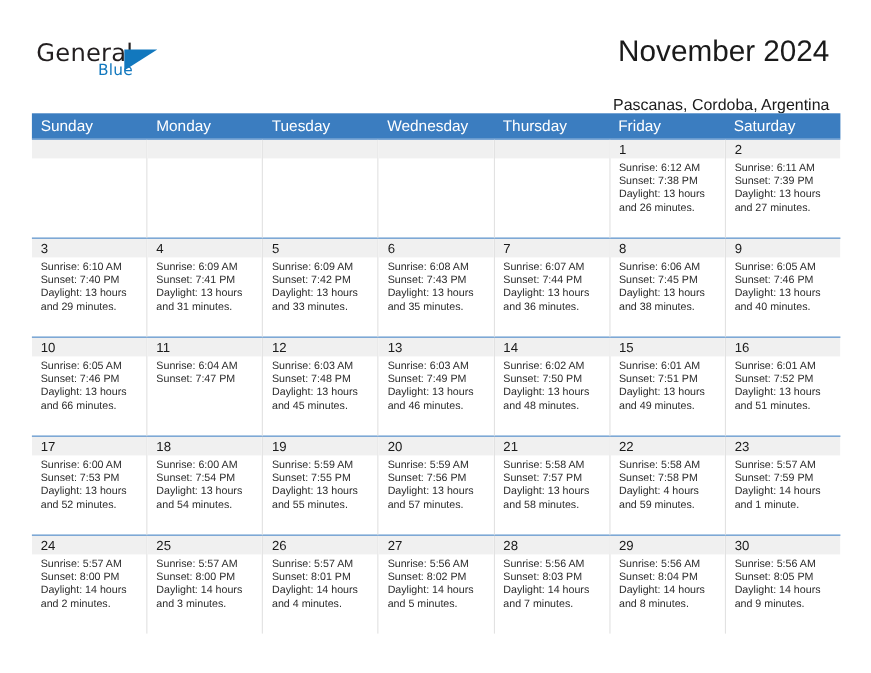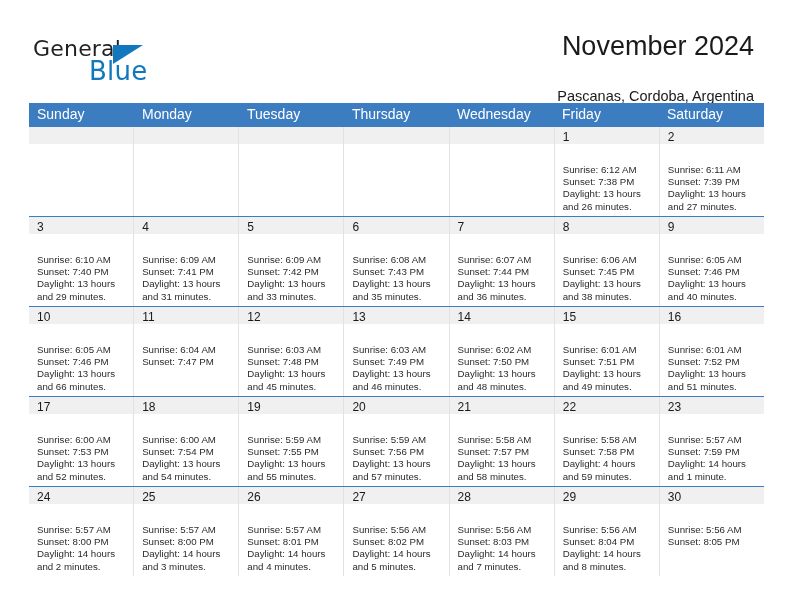--- a/index.html
+++ b/index.html
@@ -42,21 +42,21 @@
     top: 0;
     font-size: 22px;
     letter-spacing: 0.2px;
     color: #231f20;
     font-family: "DejaVu Sans", sans-serif;
   }
   .logo-blue {
     position: absolute;
     left: 56px;
     top: 20px;
-    font-size: 26px;
+    font-size: 14px;
     letter-spacing: 0.2px;
     color: #1278be;
     font-family: "DejaVu Sans", sans-serif;
   }
   .logo-triangle {
     position: absolute;
     left: 80px;
     top: 9px;
     width: 0;
     height: 0;
@@ -133,21 +133,21 @@
     background: #f0f0f0;
     box-sizing: border-box;
     padding-left: 8px;
   }
   .daynum {
     font-size: 12px;
     color: #1a1a1a;
     line-height: 17px;
   }
   .day-info {
-    padding: 20px 6px 0 8px;
+    padding: 3px 6px 0 8px;
     font-size: 9.7px;
     line-height: 12.2px;
     color: #2b2b2b;
   }
   .day-info div {
     white-space: nowrap;
   }
   .day-info .daylight {
     white-space: normal;
   }
@@ -170,22 +170,22 @@
       <div class="cal-title">November 2024</div>
       <div class="cal-subtitle">Pascanas, Cordoba, Argentina</div>
     </div>
   </div>
 
   <div class="calendar">
     <div class="dow-row" id="dow-row">
         <div class="dow-cell">Sunday</div>
         <div class="dow-cell">Monday</div>
         <div class="dow-cell">Tuesday</div>
+        <div class="dow-cell">Wednesday</div>
         <div class="dow-cell">Thursday</div>
-        <div class="dow-cell">Wednesday</div>
         <div class="dow-cell">Friday</div>
         <div class="dow-cell">Saturday</div>
       </div>
     <div id="weeks-container">
         <div class="week-row">
           <div class="day-cell empty">
             <div class="daynum-band"><span class="daynum"></span></div>
           </div>
           <div class="day-cell empty">
             <div class="daynum-band"><span class="daynum"></span></div>
@@ -436,19 +436,20 @@
               <div>Sunrise: 5:56 AM</div>
               <div>Sunset: 8:04 PM</div>
               <div class="daylight">Daylight: 14 hours and 8 minutes.</div>
             </div>
           </div>
           <div class="day-cell">
             <div class="daynum-band"><span class="daynum">30</span></div>
             <div class="day-info">
               <div>Sunrise: 5:56 AM</div>
               <div>Sunset: 8:05 PM</div>
+              <div class="daylight">Daylight: 14 hours and 9 minutes.</div>
             </div>
           </div>
         </div>
       </div>
   </div>
 
 </div>
 
 </body></html>

